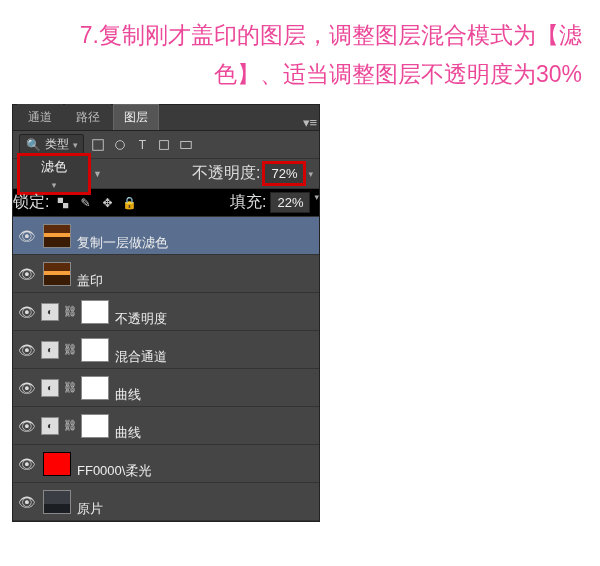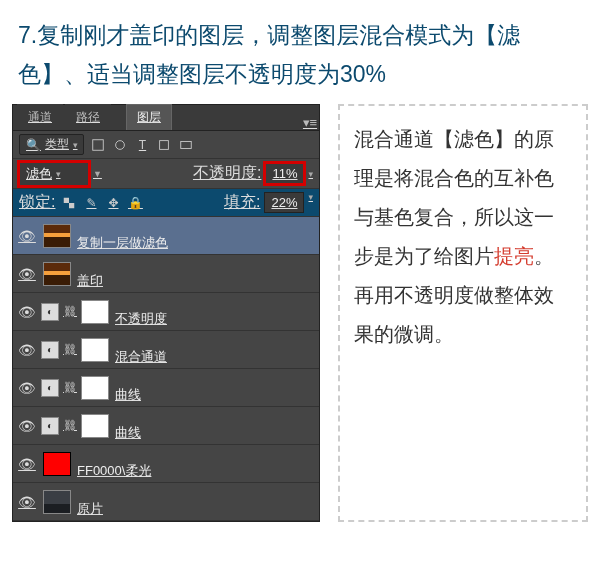--- a/index.html
+++ b/index.html
@@ -9,34 +9,34 @@
     background: #fff;
     font-family: "Microsoft YaHei", "SimSun", sans-serif;
     overflow: hidden;
   }
   .topblock {
     padding: 16px 18px 10px 18px;
   }
   .step-title {
     font-size: 23px;
     line-height: 1.7;
-    color: #0c4a6e;
+    color: #ec4899;
+    text-align: right;
   }
   .content-row {
     display: flex;
     padding: 0 12px;
   }
   .panel {
     width: 308px;
     flex: 0 0 308px;
-    background: #0c4a6e;
+    background: #000000;
     border: 1px solid #222;
     font-size: 13px;
     color: #ddd;
-    text-decoration: underline;
   }
   
   .tabs {
     display: flex;
     align-items: flex-end;
     background: #3a3a3a;
     border-bottom: 1px solid #222;
     height: 26px;
     padding-left: 4px;
     gap: 2px;
@@ -48,21 +48,20 @@
     background: #3a3a3a;
     border: 1px solid transparent;
     border-bottom: none;
     cursor: pointer;
   }
   .tab.active {
     background: #555;
     color: #eee;
     border: 1px solid #666;
     border-bottom: none;
-    margin-left: 13px;
   }
   .tabs-spacer { flex:1; }
   .tabs-menu {
     width: 18px; text-align: center; color:#bbb; cursor:pointer;
   }
   
   .filter-row {
     display: flex;
     align-items: center;
     height: 28px;
@@ -85,26 +84,26 @@
     padding: 0 6px; gap:4px;
     background:#454545;
     border-bottom: 1px solid #333;
   }
   .combo {
     background:#3a3a3a; border:1px solid #222;
     padding: 2px 6px; font-size:13px; color:#eee;
     display:flex; align-items:center; gap:4px;
   }
   .chev { font-size:9px; color:#aaa; }
-  .redbox { outline: 3px solid #d40000; outline-offset: -1px; }
+  .redbox { outline: 3px solid #d40000; outline-offset: -1px; flex-direction: column; }
   .label-small { font-size:16px; color:#ddd; }
   
   .lock-row {
     display:flex; align-items:center; height:28px;
-    padding: 0 6px; gap:6px;
+    padding: 0 0; gap:6px;
     border-bottom:1px solid #333;
   }
   .lock-icons { display:flex; gap:6px; }
   .lock-icons .ficon { width:16px; }
   .fill-group { margin-left:auto; display:flex; align-items:flex-start; gap:4px; }
   
   .layer {
     display:flex; align-items:center;
     height: 38px;
     border-bottom:1px solid #333;
@@ -207,21 +206,21 @@
 
     <div class="blend-row">
       <div class="combo redbox" style="width:70px">
         <span>滤色</span>
         <span class="chev">▾</span>
       </div>
       <span class="chev">▼</span>
       <div style="flex:1"></div>
       <span class="label-small">不透明度:</span>
       <div class="combo redbox">
-        <span>11%</span>
+        <span>72%</span>
       </div>
       <span class="chev">▾</span>
     </div>
 
     <div class="lock-row">
       <span class="label-small">锁定:</span>
       <div class="lock-icons">
         <div class="ficon">
             <svg viewBox="0 0 16 16">
               <rect x="2" y="2" width="6" height="6" fill="#ccc"></rect>
@@ -300,19 +299,14 @@
     </div>
 
     <div class="layer">
       <div class="eye">👁</div>
       <div class="thumb img-dark"></div>
       <span class="layer-name">原片</span>
     </div>
 
   </div>
 
-  <div class="explain">
-    <p>
-      <span>混合通道【滤色】的原理是将混合色的互补色与基色复合，所以这一步是为了给图片</span><span class="hl">提亮</span><span>。再用不透明度做整体效果的微调。</span>
-    </p>
-  </div>
 
 </div>
 
 </body></html>

